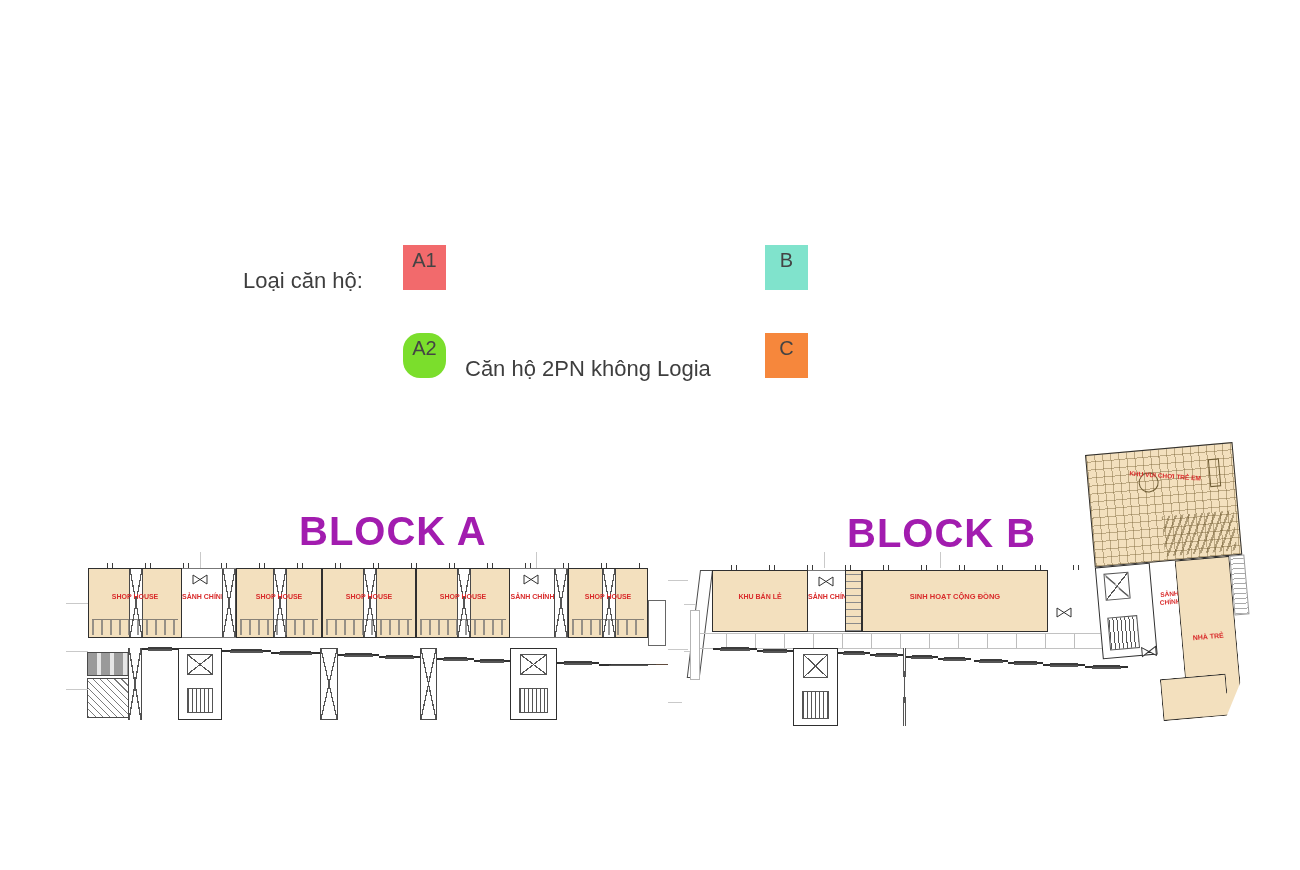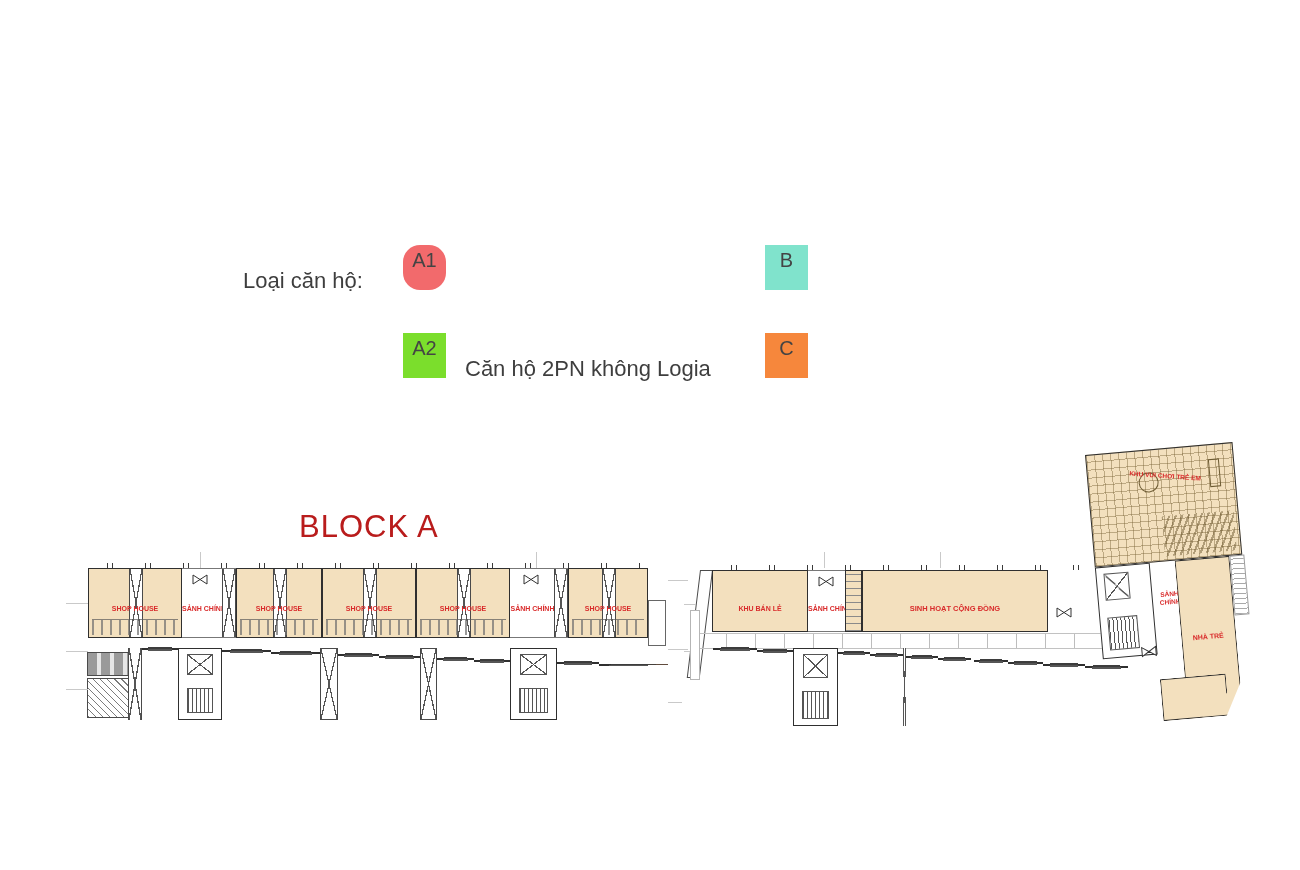--- a/index.html
+++ b/index.html
@@ -9,32 +9,32 @@
   html,body{margin:0;padding:0;background:#fff;}
   .canvas{position:relative;width:1300px;height:870px;background:#fff;overflow:hidden;
     font-family:"Liberation Sans","DejaVu Sans",sans-serif;}
   .title{position:absolute;left:0;right:0;top:114px;text-align:center;
     font-size:37px;font-weight:bold;color:#121212;letter-spacing:.5px;}
   
   .legend-label{position:absolute;font-size:22px;color:#3E3E3E;}
   .swatch{position:absolute;width:43px;height:45px;display:flex;justify-content:center;
     align-items:flex-start;padding-top:4px;box-sizing:border-box;
     font-size:20px;color:#444;}
-  .sw-a1{background:var(--a1);} .sw-a2{background:var(--a2);}
+  .sw-a1{background:var(--a1);} .sw-a2{background:var(--a2);border-radius:17px;}
   .sw-b{background:var(--b);}   .sw-c{background:var(--c);}
   .legend-desc{position:absolute;font-size:22px;color:#3E3E3E;white-space:nowrap;}
   
-  .block-label{position:absolute;font-size:31px;font-weight:400;color:#b91c1c;letter-spacing:1px;}
+  .block-label{position:absolute;font-size:40px;font-weight:700;color:#a21caf;letter-spacing:1px;}
   
   .strip{position:absolute;}
   .seg{position:absolute;top:0;bottom:0;box-sizing:border-box;}
   .shop{background:var(--beige);border:1.5px solid var(--line);}
   .lobbyseg{background:#fff;border-top:1px solid #777;border-bottom:1px solid #777;}
   .red-label{position:absolute;left:0;right:0;top:36%;text-align:center;
-    font-size:7px;font-weight:bold;color:var(--red);white-space:nowrap;line-height:1.15;margin-top:12px;}
+    font-size:7px;font-weight:bold;color:var(--red);white-space:nowrap;line-height:1.15;}
   .band{position:absolute;left:3px;right:3px;bottom:2px;height:15px;border-top:1px solid #5a5a5a;
     background:repeating-linear-gradient(90deg,#6f6f6f 0 2px,transparent 2px 9px);opacity:.7;}
   .xfill{background-image:
     linear-gradient(to top right,transparent calc(50% - .6px),#555 calc(50% - .6px),#555 calc(50% + .6px),transparent calc(50% + .6px)),
     linear-gradient(to bottom right,transparent calc(50% - .6px),#555 calc(50% - .6px),#555 calc(50% + .6px),transparent calc(50% + .6px));}
   .vshaft{position:absolute;top:0;bottom:0;width:12px;background-color:#fff;
     border-left:1px solid #4a4a4a;border-right:1px solid #4a4a4a;}
   .mid-shaft{left:calc(50% - 6px);}
   .right-shaft{right:0;}
   .arcs{position:absolute;left:4px;right:4px;top:-5px;height:5px;
@@ -90,21 +90,21 @@
     background:repeating-linear-gradient(0deg,#a9a9a9 0 1px,transparent 1px 5px);border:1px solid #9a9a9a;box-sizing:border-box;}
 </style>
 </head>
 <body>
 
 <div class="canvas">
 
 
   <div class="legend-label" style="left:243px;top:268px;">Loại căn hộ:</div>
 
-  <div class="swatch sw-a1" style="left:403px;top:245px;border-radius:17px;">
+  <div class="swatch sw-a1" style="left:403px;top:245px;">
     <span>A1</span>
   </div>
 
   <div class="swatch sw-b" style="left:765px;top:245px;">
     <span>B</span>
   </div>
 
   <div class="swatch sw-a2" style="left:403px;top:333px;">
     <span>A2</span>
   </div>
@@ -180,20 +180,21 @@
     <div class="seg apt u-a2" style="left:352px;width:37px;"></div>
     <div class="seg apt u-a2" style="left:389px;width:36px;"></div>
     <div class="seg coreseg" style="left:425px;width:47px;">
       <div class="lift xfill"></div>
       <div class="stairs"></div>
     </div>
     <div class="seg apt u-b" style="left:472px;width:42px;"></div>
     <div class="seg apt u-c" style="left:514px;width:69px;clip-path:polygon(0 0,100% 0,100% 42%,71% 42%,71% 100%,0 100%);"></div>
   </div>
 
+  <div class="block-label" style="left:847px;top:511px;">BLOCK B</div>
 
   <div class="skewstrip xfill" style="left:700px;top:570px;width:13px;height:108px;transform:skewX(-7deg);"></div>
 
   <div class="strip" style="left:696px;top:570px;width:389px;height:62px;">
     <div class="arcs" style="left:20px;"></div>
 
     <div class="seg shop" style="left:16px;width:96px;">
       <div class="red-label">KHU BÁN LẺ</div>
     </div>
     <div class="seg lobbyseg" style="left:112px;width:37px;">

